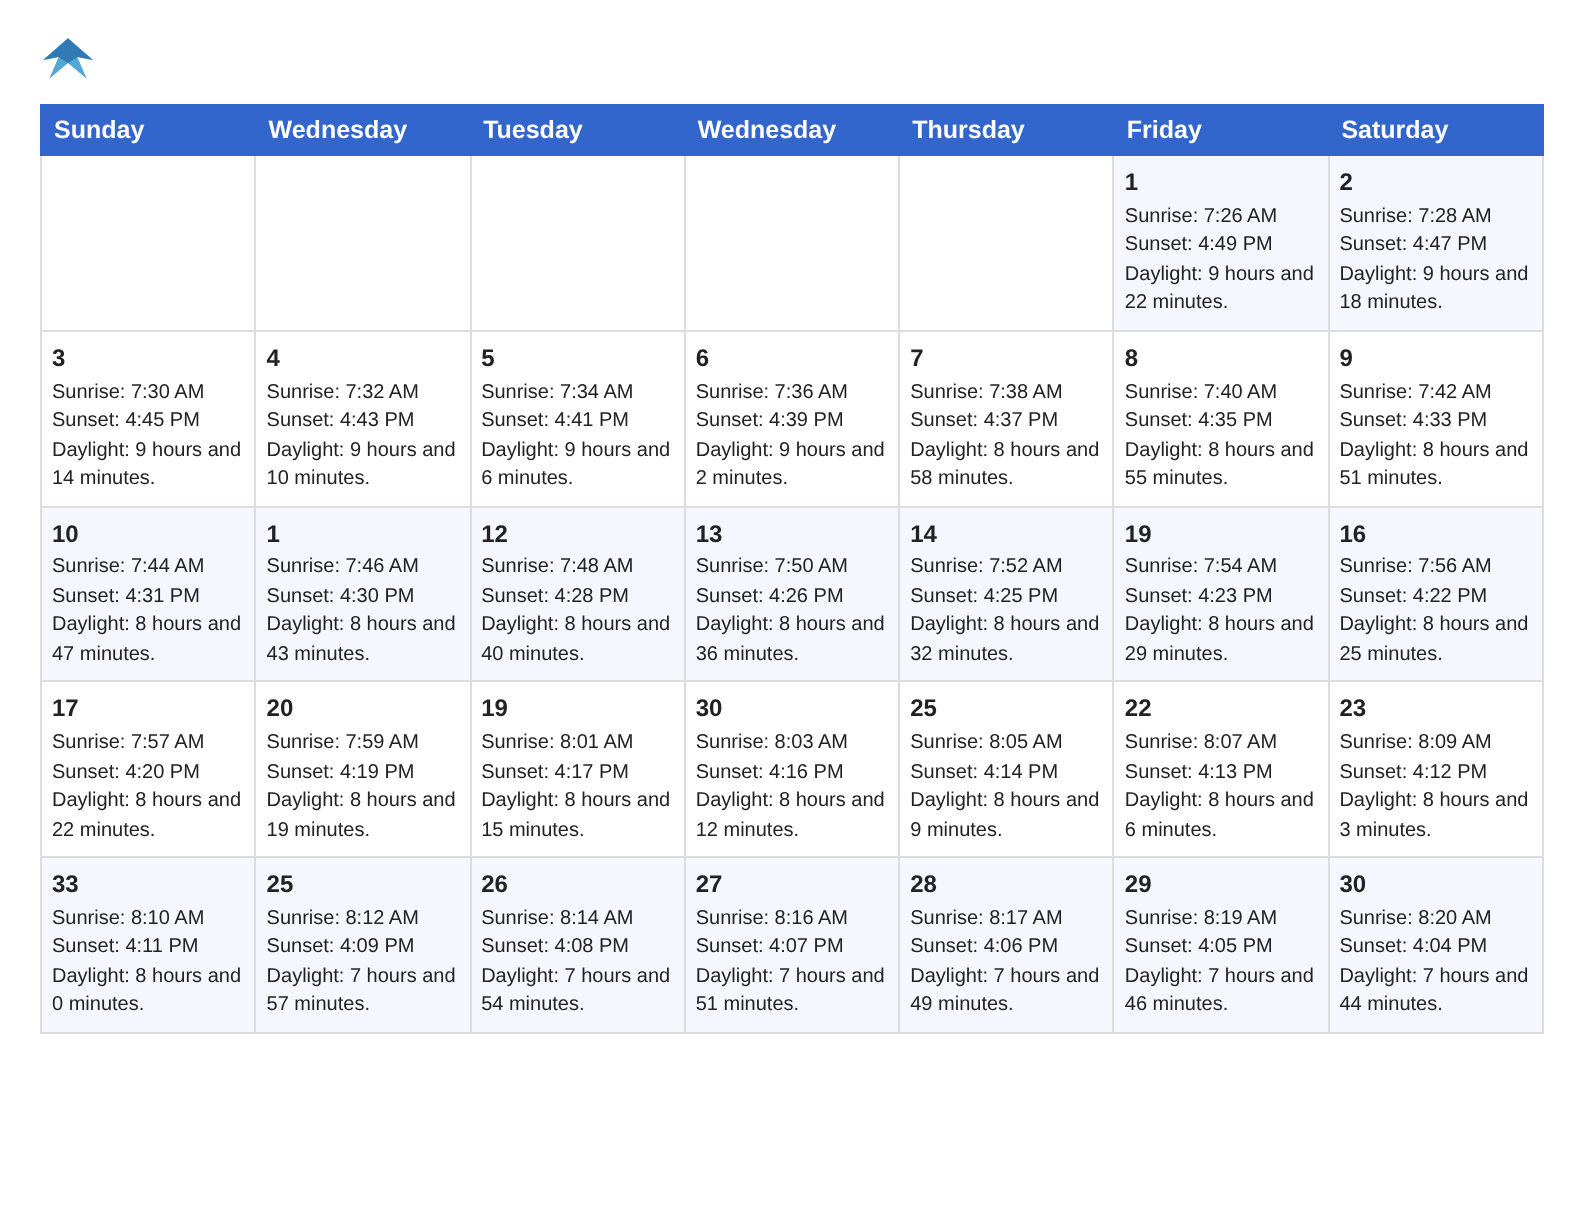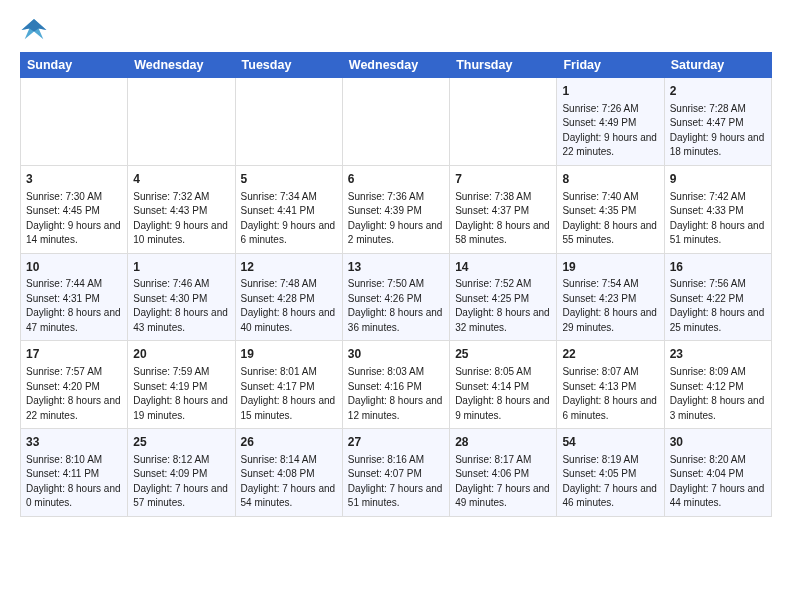--- a/index.html
+++ b/index.html
@@ -258,21 +258,21 @@
           </td>
           <td>
             <span class="day-number">27</span>
             <div class="day-info">Sunrise: 8:16 AM<br>Sunset: 4:07 PM<br>Daylight: 7 hours and 51 minutes.</div>
           </td>
           <td>
             <span class="day-number">28</span>
             <div class="day-info">Sunrise: 8:17 AM<br>Sunset: 4:06 PM<br>Daylight: 7 hours and 49 minutes.</div>
           </td>
           <td>
-            <span class="day-number">54</span>
+            <span class="day-number">29</span>
             <div class="day-info">Sunrise: 8:19 AM<br>Sunset: 4:05 PM<br>Daylight: 7 hours and 46 minutes.</div>
           </td>
           <td>
             <span class="day-number">30</span>
             <div class="day-info">Sunrise: 8:20 AM<br>Sunset: 4:04 PM<br>Daylight: 7 hours and 44 minutes.</div>
           </td>
         </tr>
       </tbody>
   </table>
 </div>

